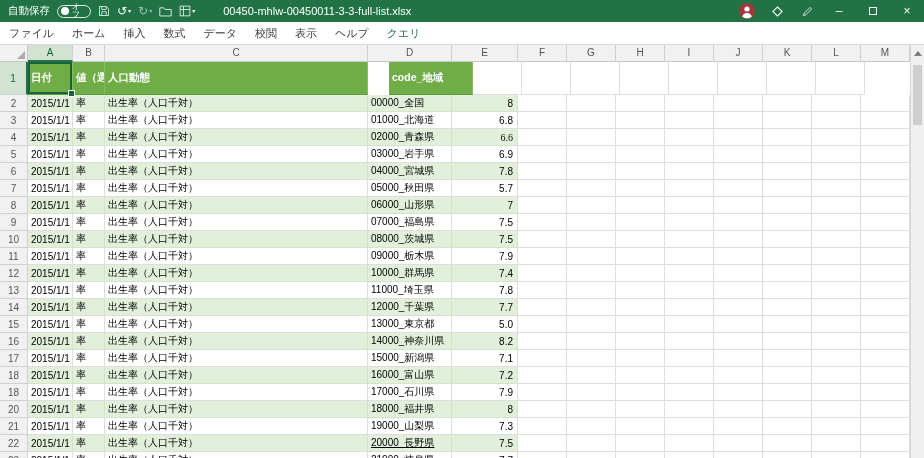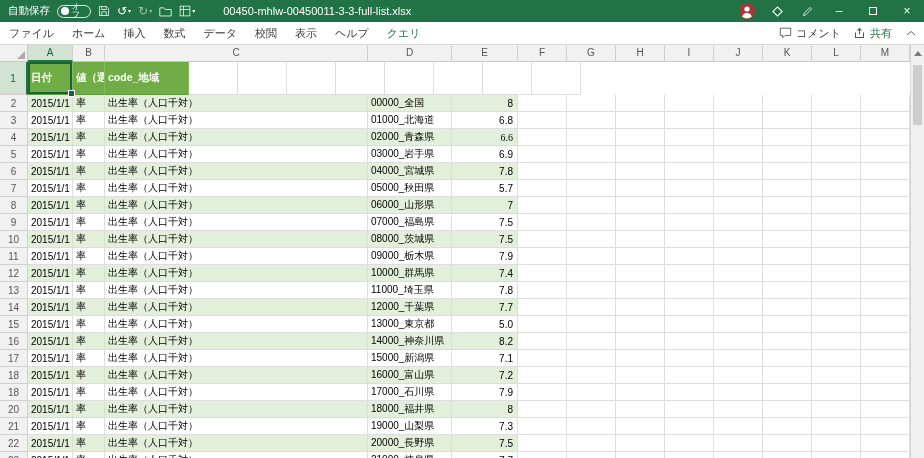--- a/index.html
+++ b/index.html
@@ -147,40 +147,20 @@
       <span class="rtab">ファイル</span>
       <span class="rtab">ホーム</span>
       <span class="rtab">挿入</span>
       <span class="rtab">数式</span>
       <span class="rtab">データ</span>
       <span class="rtab">校閲</span>
       <span class="rtab">表示</span>
       <span class="rtab">ヘルプ</span>
       <span class="rtab ctx">クエリ</span>
     </div>
-  <div class="ribbon-right">
-    <span class="rbtn">
-      <svg width="13" height="12" viewBox="0 0 16 15">
-          <path d="M1.5 1.5h13v9h-7l-3 3v-3h-3z" fill="none" stroke="#444"></path>
-        </svg>
-      <span>コメント</span>
-    </span>
-    <span class="rbtn share">
-      <svg width="13" height="12" viewBox="0 0 16 15">
-          <path d="M8 9V2M5.5 4.5 8 2l2.5 2.5" fill="none" stroke="#217346" stroke-width="1.3"></path>
-          <path d="M3 7v6h10V7" fill="none" stroke="#217346" stroke-width="1.3"></path>
-        </svg>
-      <span>共有</span>
-    </span>
-    <span class="collapse">
-      <svg width="10" height="6" viewBox="0 0 10 6">
-          <path d="M1 5l4-3.5L9 5" fill="none" stroke="#666"></path>
-        </svg>
-    </span>
-  </div>
 </div>
 
 <div class="sheet" id="grid">
     <div class="row colhead-row">
       <div class="corner"></div>
       <div class="colhead sel-head" style="width: 45px;">A</div>
       <div class="colhead" style="width: 32px;">B</div>
       <div class="colhead" style="width: 263px;">C</div>
       <div class="colhead" style="width: 84px;">D</div>
       <div class="colhead" style="width: 66px;">E</div>
@@ -190,21 +170,22 @@
       <div class="colhead" style="width: 49px;">I</div>
       <div class="colhead" style="width: 49px;">J</div>
       <div class="colhead" style="width: 49px;">K</div>
       <div class="colhead" style="width: 49px;">L</div>
       <div class="colhead" style="width: 49px;">M</div>
     </div>
     <div class="row table-header-row">
       <div class="rowhead sel-rowhead">1</div>
       <div class="cell th active-cell" style="width: 45px;">日付</div>
       <div class="cell th" style="width: 32px;">値（選択）</div>
-      <div class="cell th" style="width: 84px;">code_地域</div>
+      <div class="cell th" style="width: 263px;">人口動態</div>
+      <div class="cell th" style="width: 84px; margin-left: 21px;">code_地域</div>
       <div class="cell empty" style="width: 49px;"></div>
       <div class="cell empty" style="width: 49px;"></div>
       <div class="cell empty" style="width: 49px;"></div>
       <div class="cell empty" style="width: 49px;"></div>
       <div class="cell empty" style="width: 49px;"></div>
       <div class="cell empty" style="width: 49px;"></div>
       <div class="cell empty" style="width: 49px;"></div>
       <div class="cell empty" style="width: 49px;"></div>
     </div>
     <div class="row band">
@@ -525,21 +506,21 @@
       <div class="cell empty" style="width: 49px;"></div>
       <div class="cell empty" style="width: 49px;"></div>
       <div class="cell empty" style="width: 49px;"></div>
       <div class="cell empty" style="width: 49px;"></div>
     </div>
     <div class="row band">
       <div class="rowhead">22</div>
       <div class="cell" style="width: 45px;">2015/1/1</div>
       <div class="cell" style="width: 32px;">率</div>
       <div class="cell" style="width: 263px;">出生率（人口千対）</div>
-      <div class="cell" style="width: 84px;">20000_長野県</div>
+      <div class="cell" style="width: 84px; text-decoration: underline;">20000_長野県</div>
       <div class="cell num" style="width: 66px;">7.5</div>
       <div class="cell empty" style="width: 49px;"></div>
       <div class="cell empty" style="width: 49px;"></div>
       <div class="cell empty" style="width: 49px;"></div>
       <div class="cell empty" style="width: 49px;"></div>
       <div class="cell empty" style="width: 49px;"></div>
       <div class="cell empty" style="width: 49px;"></div>
       <div class="cell empty" style="width: 49px;"></div>
       <div class="cell empty" style="width: 49px;"></div>
     </div>

